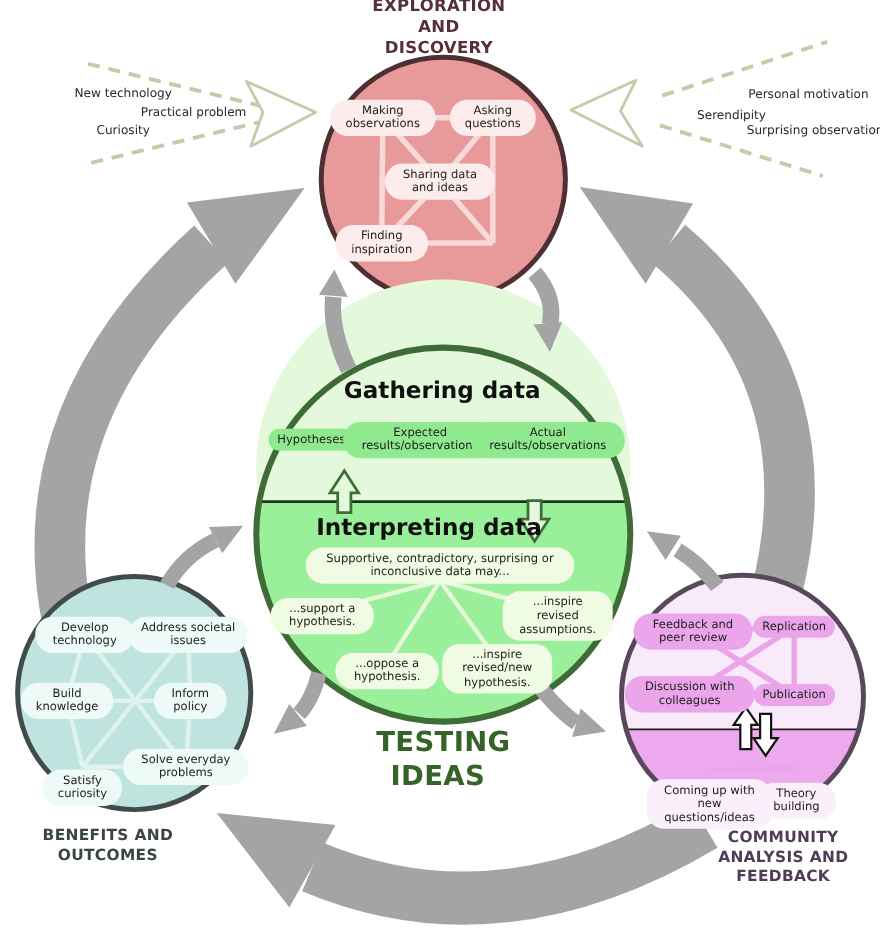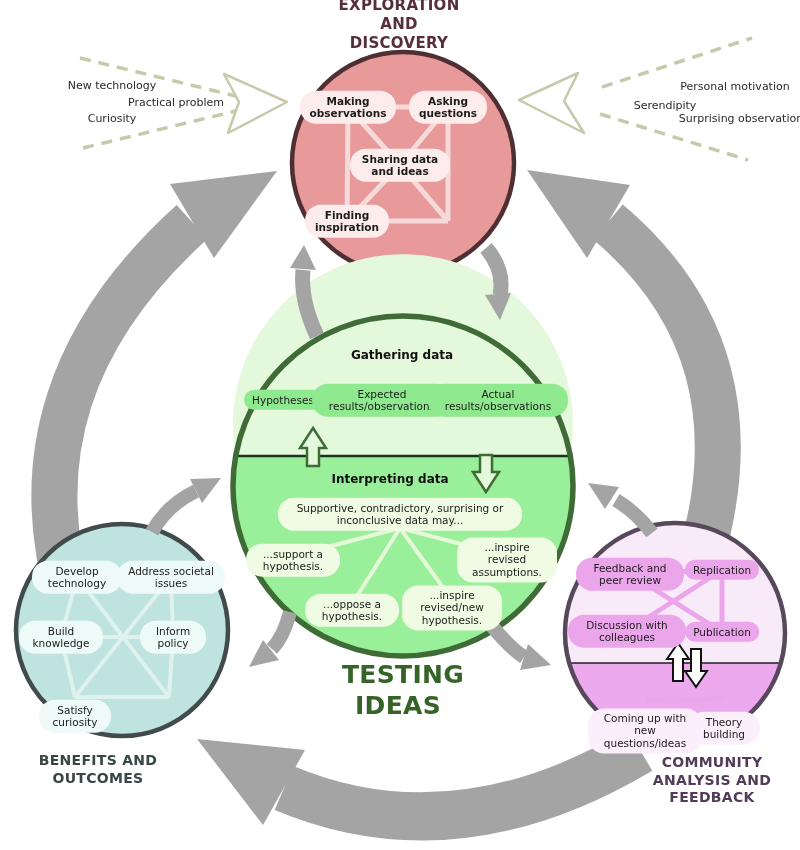--- a/index.html
+++ b/index.html
@@ -3,29 +3,29 @@
 <meta charset="utf-8">
 <style>
   html,body{margin:0;padding:0;background:#fff;}
   #stage{position:relative;width:800px;height:850px;background:#fff;
          font-family:"DejaVu Sans","Liberation Sans",sans-serif;overflow:hidden;}
   #diagram-svg{position:absolute;left:0;top:0;}
   .bubble{position:absolute;transform:translate(-50%,-50%);text-align:center;
           font-size:10.5px;line-height:1.18;color:var(--text);
           padding:4px 8px;border-radius:16px;z-index:5;}
   .nowrap{white-space:nowrap;}
-  .pink{background:var(--pink-node);font-weight:bold;}
+  .pink{background:var(--pink-node);}
   .green{background:var(--green-node);}
   .green-light{background:var(--green-node-light);}
   .teal{background:var(--teal-node);}
   .purple{background:var(--purple-node);}
   .purple-light{background:var(--purple-node-light);margin-top:30px;}
   .label{position:absolute;transform:translate(-50%,-50%);text-align:center;z-index:6;}
   .big-title{font-weight:bold;font-size:15px;line-height:1.25;letter-spacing:.3px;}
-  .section-title{font-weight:bold;font-size:12px;color:#101010;white-space:nowrap;}
+  .section-title{font-weight:bold;font-size:21px;color:#101010;white-space:nowrap;}
   .input-label{font-size:11px;color:#2a2a2a;white-space:nowrap;padding-left:48px;}
   #exploration-title{color:var(--title-exploration);}
   #testing-title{color:var(--title-testing);font-size:25px;}
   #benefits-title{color:var(--title-benefits);font-size:14px;}
   #community-title{color:var(--title-community);font-size:14px;}
 </style>
 </head>
 <body>
 
 <div id="stage">
@@ -155,20 +155,21 @@
 <div class="bubble green-light" style="left:352px;top:610px;width:78px">...oppose a hypothesis.</div>
 <div class="bubble green-light" style="left:293px;top:560px;width:78px">...support a hypothesis.</div>
 <div class="bubble green-light" style="left:452px;top:608px;width:84px">...inspire revised/new hypothesis.</div>
 <div class="bubble green-light" style="left:507px;top:560px;width:84px">...inspire revised assumptions.</div>
 
 <div class="bubble teal" style="left:77px;top:577px;width:74px">Develop technology</div>
 <div class="bubble teal" style="left:171px;top:577px;width:92px">Address societal issues</div>
 <div class="bubble teal" style="left:61px;top:637px;width:68px">Build knowledge</div>
 <div class="bubble teal" style="left:173px;top:637px;width:50px">Inform policy</div>
 <div class="bubble teal" style="left:75px;top:716px;width:56px">Satisfy curiosity</div>
+<div class="bubble teal" style="left:169px;top:697px;width:98px">Solve everyday problems</div>
 
 <div class="bubble purple" style="left:630px;top:574px;width:92px">Feedback and peer review</div>
 <div class="bubble purple nowrap" style="left:722px;top:570px">Replication</div>
 <div class="bubble purple" style="left:627px;top:631px;width:102px">Discussion with colleagues</div>
 <div class="bubble purple nowrap" style="left:722px;top:632px">Publication</div>
 <div class="bubble purple-light" style="left:645px;top:701px;width:98px">Coming up with new questions/ideas</div>
 <div class="bubble purple-light" style="left:724px;top:698px;width:56px">Theory building</div>
 
 </div>
 

